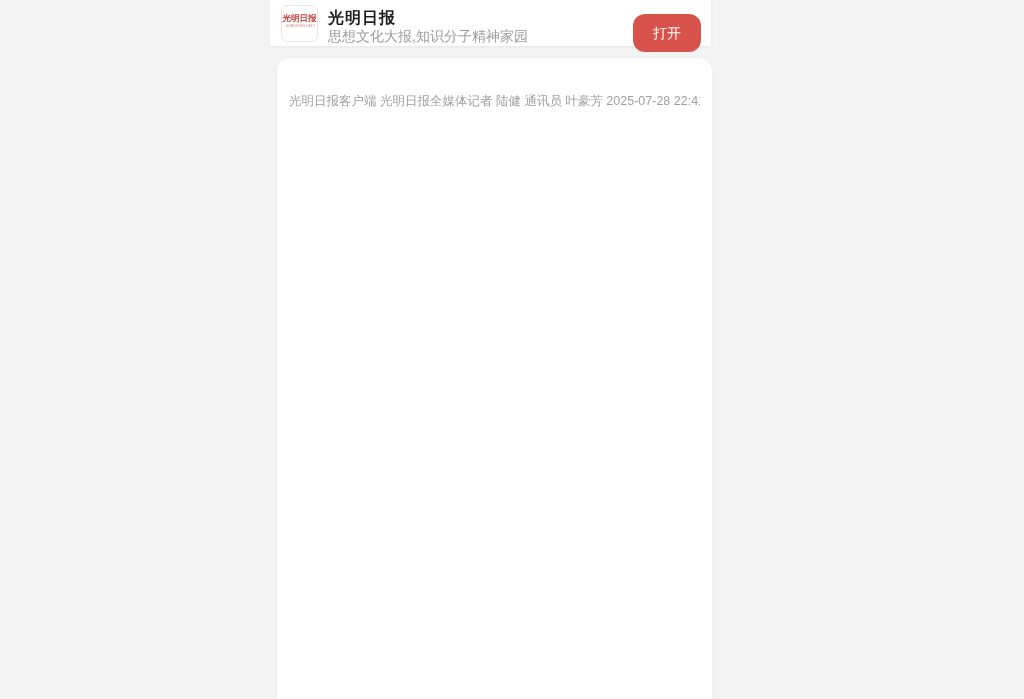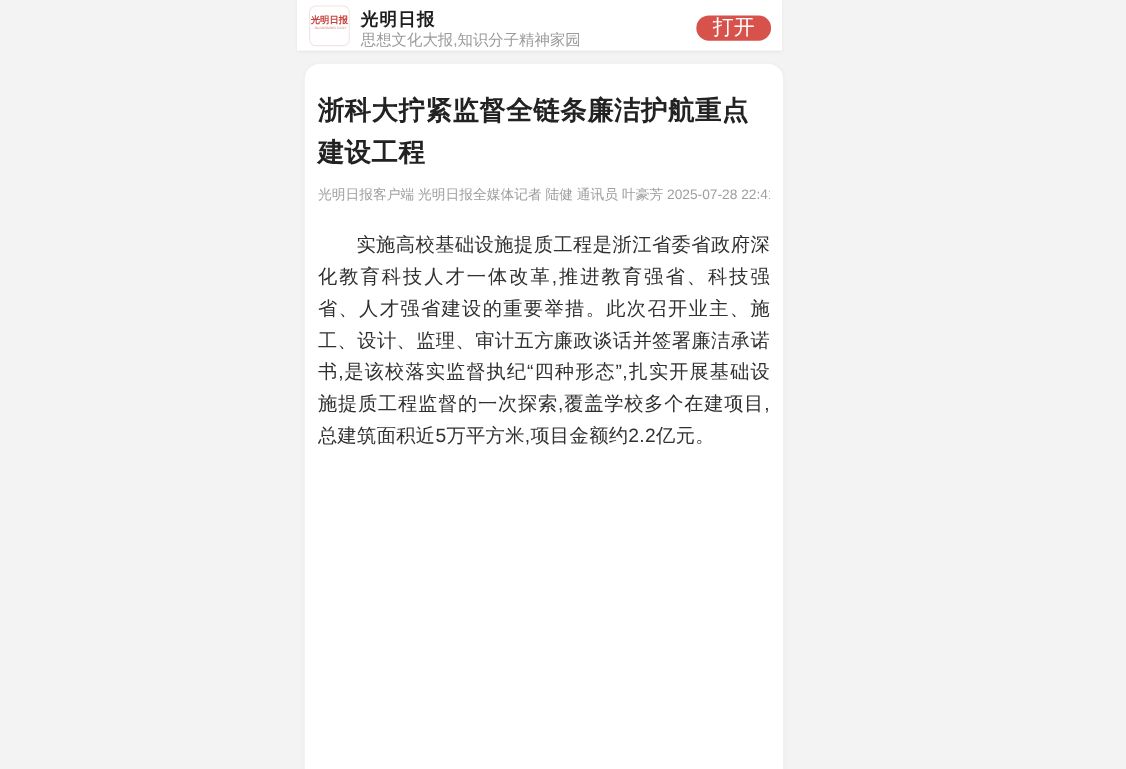--- a/index.html
+++ b/index.html
@@ -63,26 +63,26 @@
   .app-tagline {
     position: absolute;
     left: 58px; top: 28px;
     font-size: 14px;
     color: #9b9b9b;
     white-space: nowrap;
   }
   .open-btn {
     position: absolute;
     right: 10px; top: 14px;
-    width: 68px; height: 23px;
+    width: 68px; height: 38px;
     border: none;
     border-radius: 12px;
     background: #d8524c;
     color: #ffffff;
-    font-size: 19px;
+    font-size: 14px;
     line-height: 23px;
     text-align: center;
     padding: 0;
     cursor: pointer;
     font-family: inherit;
   }
 
   
   .article-card {
     position: absolute;
@@ -129,20 +129,18 @@
     <div class="app-logo">
       <div class="logo-cn">光明日报</div>
       <div class="logo-en">GUANGMING DAILY</div>
     </div>
     <div class="app-title">光明日报</div>
     <div class="app-tagline">思想文化大报,知识分子精神家园</div>
     <button class="open-btn">打开</button>
   </header>
 
   <main class="article-card">
-    <h1 class="article-title">浙科大拧紧监督全链条廉洁护航重点建设工程</h1>
     <div class="article-byline">光明日报客户端 光明日报全媒体记者 陆健 通讯员 叶豪芳 2025-07-28 22:41</div>
     <div class="article-body">
-      <p>实施高校基础设施提质工程是浙江省委省政府深化教育科技人才一体改革,推进教育强省、科技强省、人才强省建设的重要举措。此次召开业主、施工、设计、监理、审计五方廉政谈话并签署廉洁承诺书,是该校落实监督执纪“四种形态”,扎实开展基础设施提质工程监督的一次探索,覆盖学校多个在建项目,总建筑面积近5万平方米,项目金额约2.2亿元。</p>
     </div>
   </main>
 
 </div>
 
 </body></html>

